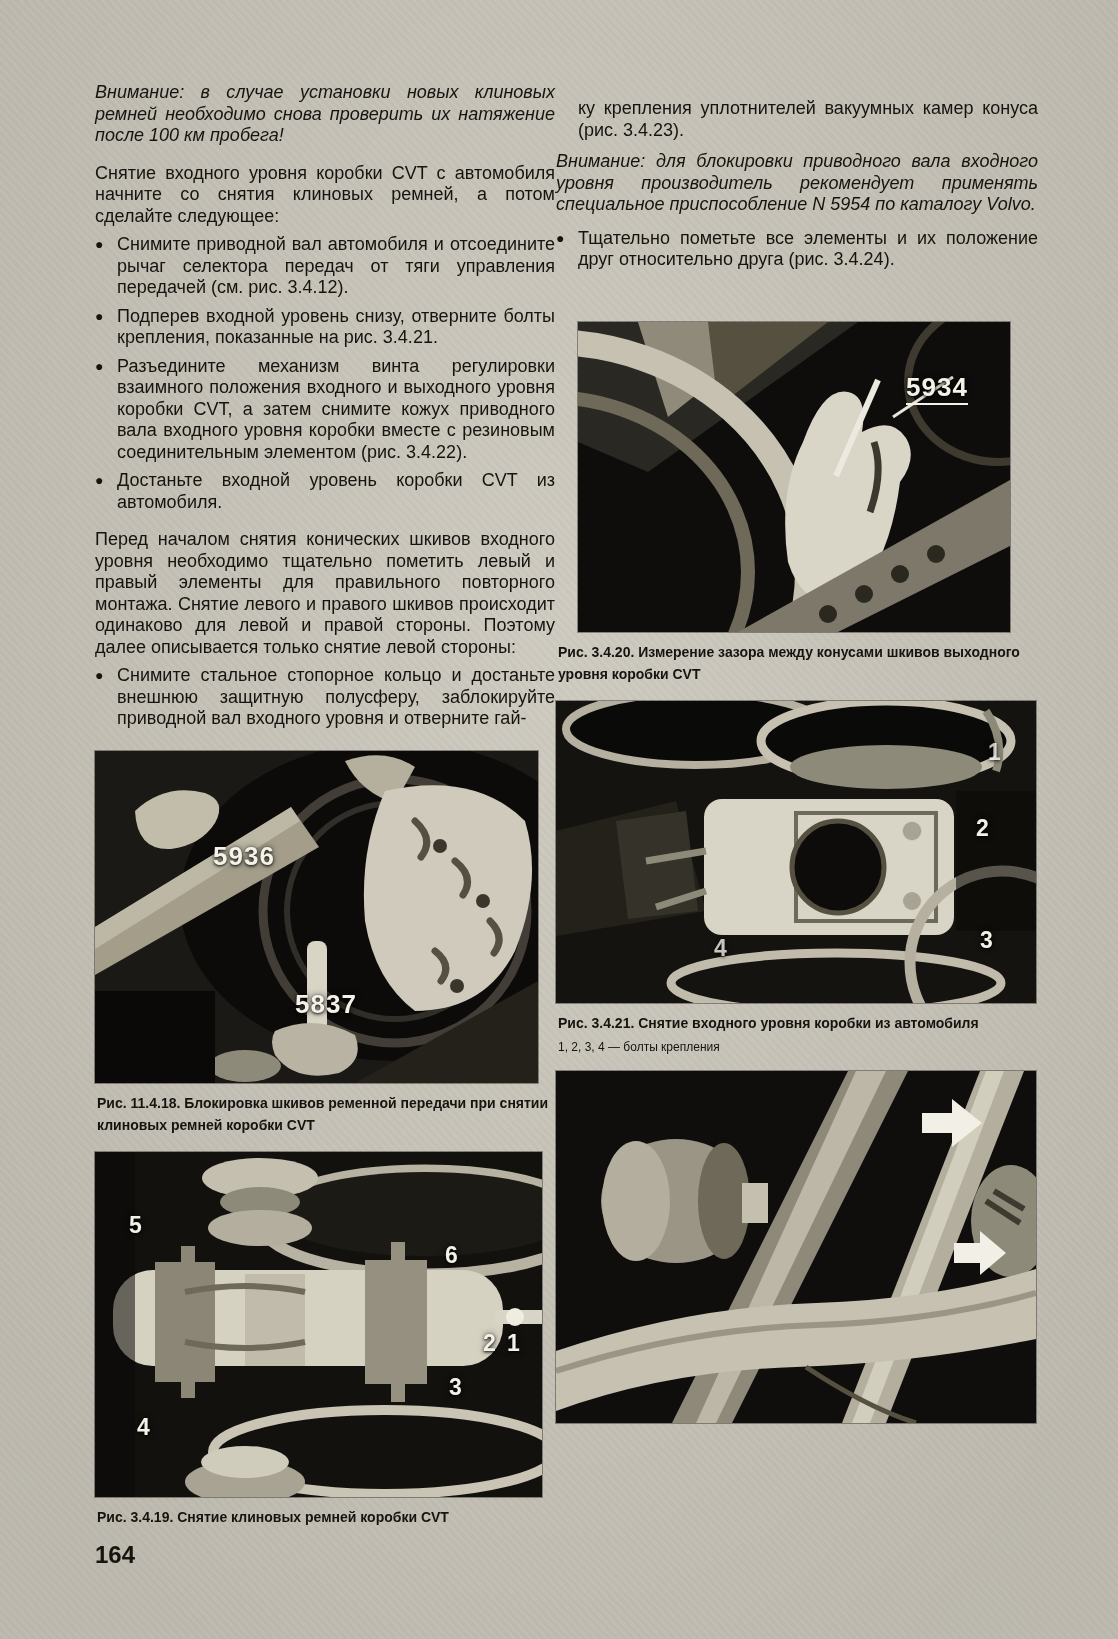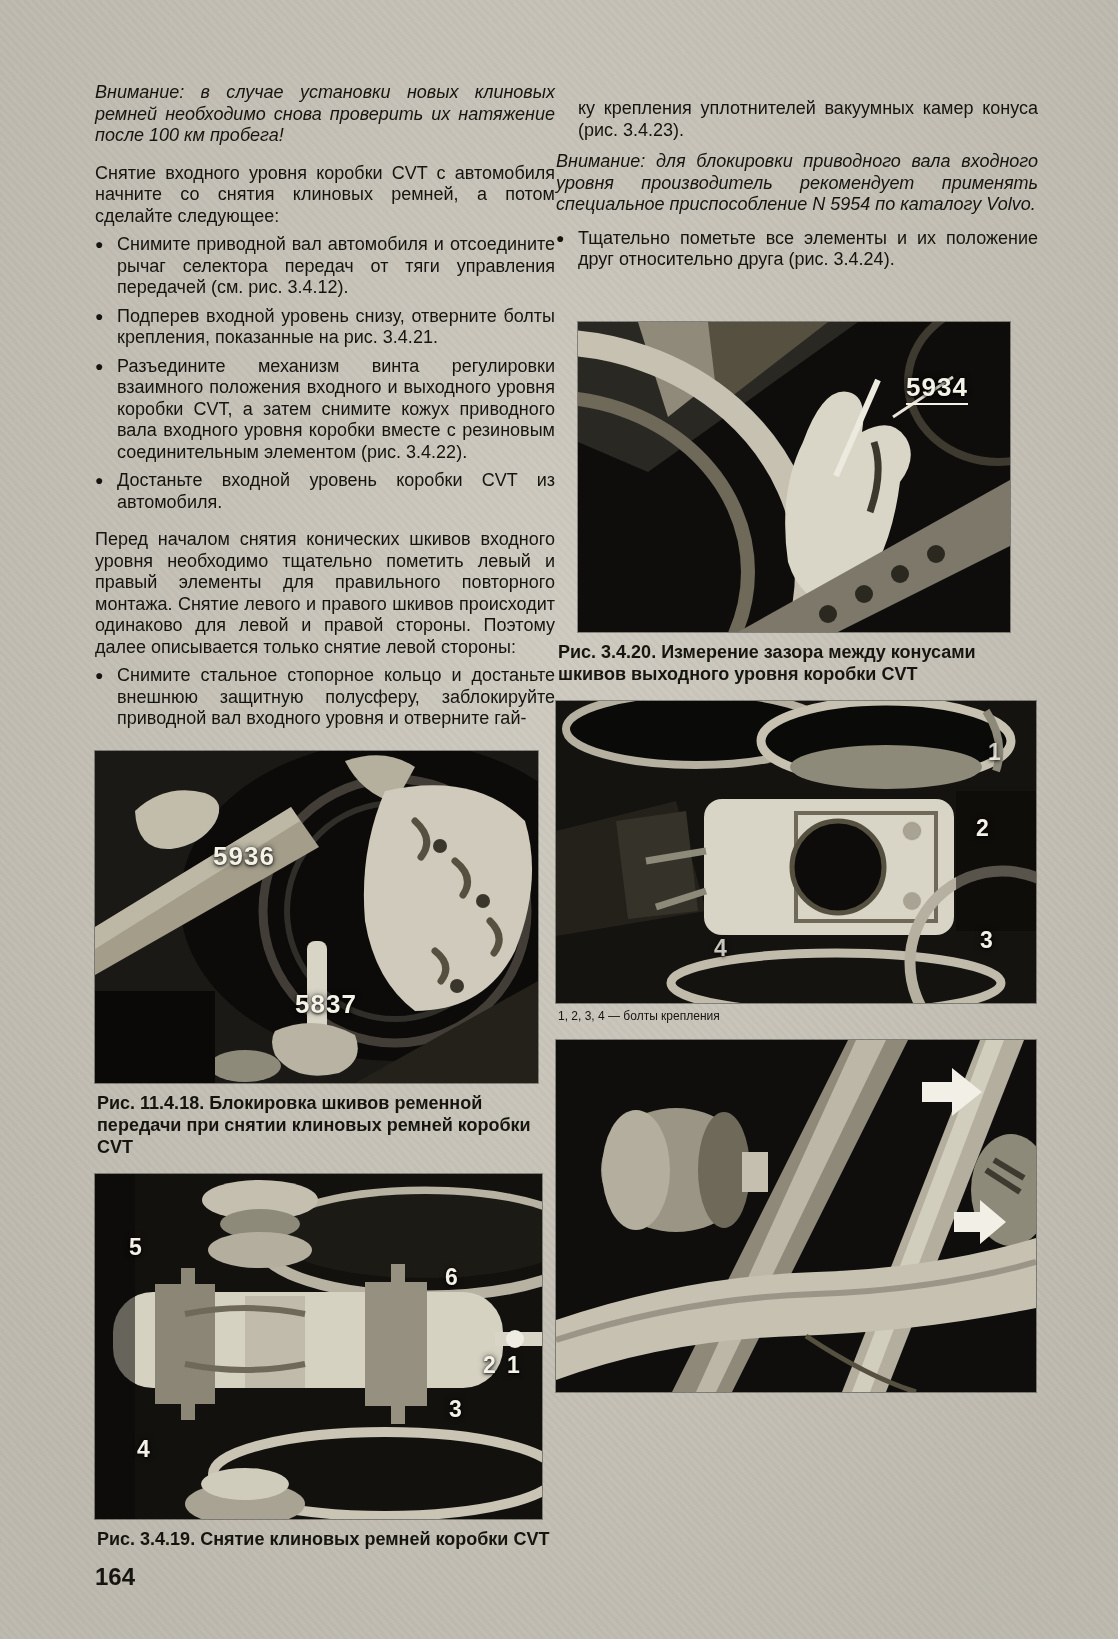--- a/index.html
+++ b/index.html
@@ -21,21 +21,21 @@
   .heading{font-weight:bold;font-size:21px;line-height:25px;margin:2px 0 10px 0;text-align:left;}
   p.body{margin:16px 0 7px 0;}
   .bullet{position:relative;padding-left:22px;margin:0 0 7px 0;}
   .bullet::before{content:"\25CF";position:absolute;left:0;top:0;font-size:14px;line-height:21.5px;}
   .photo{position:relative;background:#17160f;overflow:hidden;box-shadow:0 0 0 1px rgba(0,0,0,.35);}
   .photo svg{display:block;width:100%;height:100%;}
   .photo-label{position:absolute;color:#f4f1e7;font-weight:bold;font-size:26px;line-height:1;
     text-shadow:0 1px 3px rgba(0,0,0,.9), 0 0 6px rgba(0,0,0,.6);letter-spacing:1px;}
   .photo-label.small{font-size:23px;}
   .photo-label.underlined{border-bottom:2px solid #f4f1e7;padding-bottom:3px;}
-  .caption{font-weight:bold;font-size:18px;line-height:22px;text-align:left;margin:9px 2px 0 2px;}
+  .caption{font-weight:bold;font-size:14px;line-height:22px;text-align:left;margin:9px 2px 0 2px;}
   .legend{font-size:12px;line-height:20px;font-weight:normal;text-align:left;margin:3px 2px 0 2px;}
   .page-number{font-weight:bold;font-size:24px;text-align:left;margin:16px 0 0 0;}
   .gap{height:14px;}
 </style>
 </head>
 <body>
 
 <div class="page">
 
   <div class="col col-left">
@@ -170,20 +170,21 @@
         <ellipse cx="280" cy="282" rx="165" ry="30" fill="none" stroke="#c0bbab" stroke-width="9"></ellipse>
         <circle cx="446" cy="262" r="92" fill="none" stroke="#b5b0a0" stroke-width="11"></circle>
         <rect x="400" y="90" width="80" height="140" fill="#0b0a08" opacity="0.55"></rect>
         <path d="M430,10 q20,30 10,60" stroke="#8e8a7a" stroke-width="8" fill="none"></path>
       </svg>
       <span class="photo-label small" style="left:432px;top:40px;opacity:.8;">1</span>
       <span class="photo-label small" style="left:420px;top:116px;">2</span>
       <span class="photo-label small" style="left:424px;top:228px;">3</span>
       <span class="photo-label small" style="left:158px;top:236px;opacity:.8;">4</span>
     </div>
+    <div class="caption">Рис. 3.4.21. Снятие входного уровня коробки из автомобиля</div>
     <div class="legend">1, 2, 3, 4 — болты крепления</div>
 
     <div style="height:14px;"></div>
 
     <div class="photo" style="width:480px;height:352px;">
       <svg viewBox="0 0 480 352" preserveAspectRatio="none">
         <rect width="480" height="352" fill="#0f0e0c"></rect>
         <ellipse cx="120" cy="130" rx="75" ry="62" fill="#9a9585"></ellipse>
         <ellipse cx="168" cy="130" rx="26" ry="58" fill="#6e6958"></ellipse>
         <ellipse cx="80" cy="130" rx="34" ry="60" fill="#b3ae9d"></ellipse>

